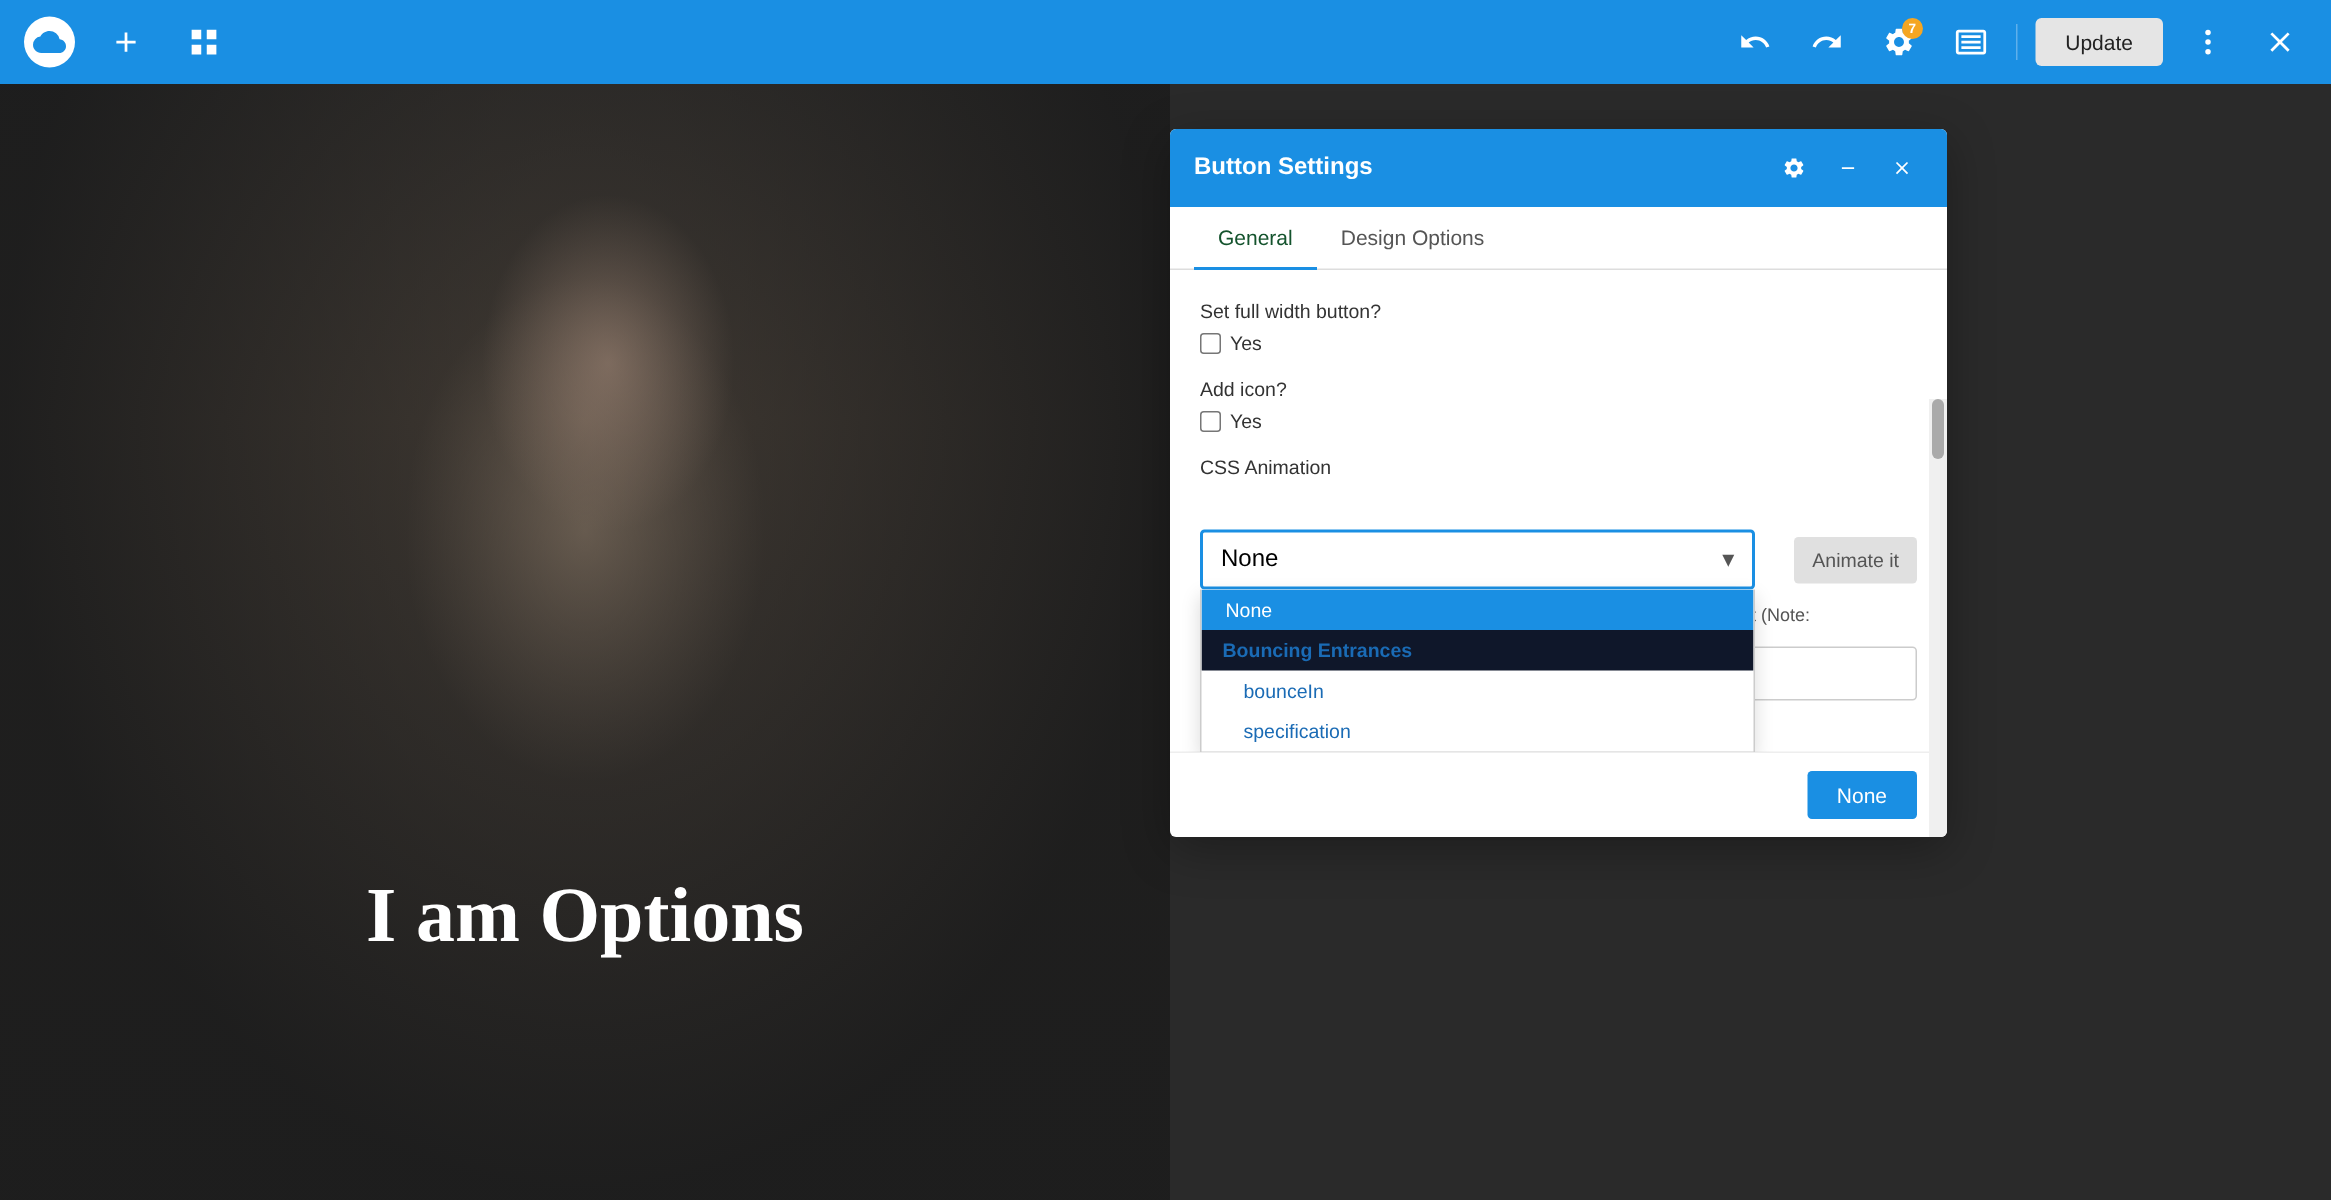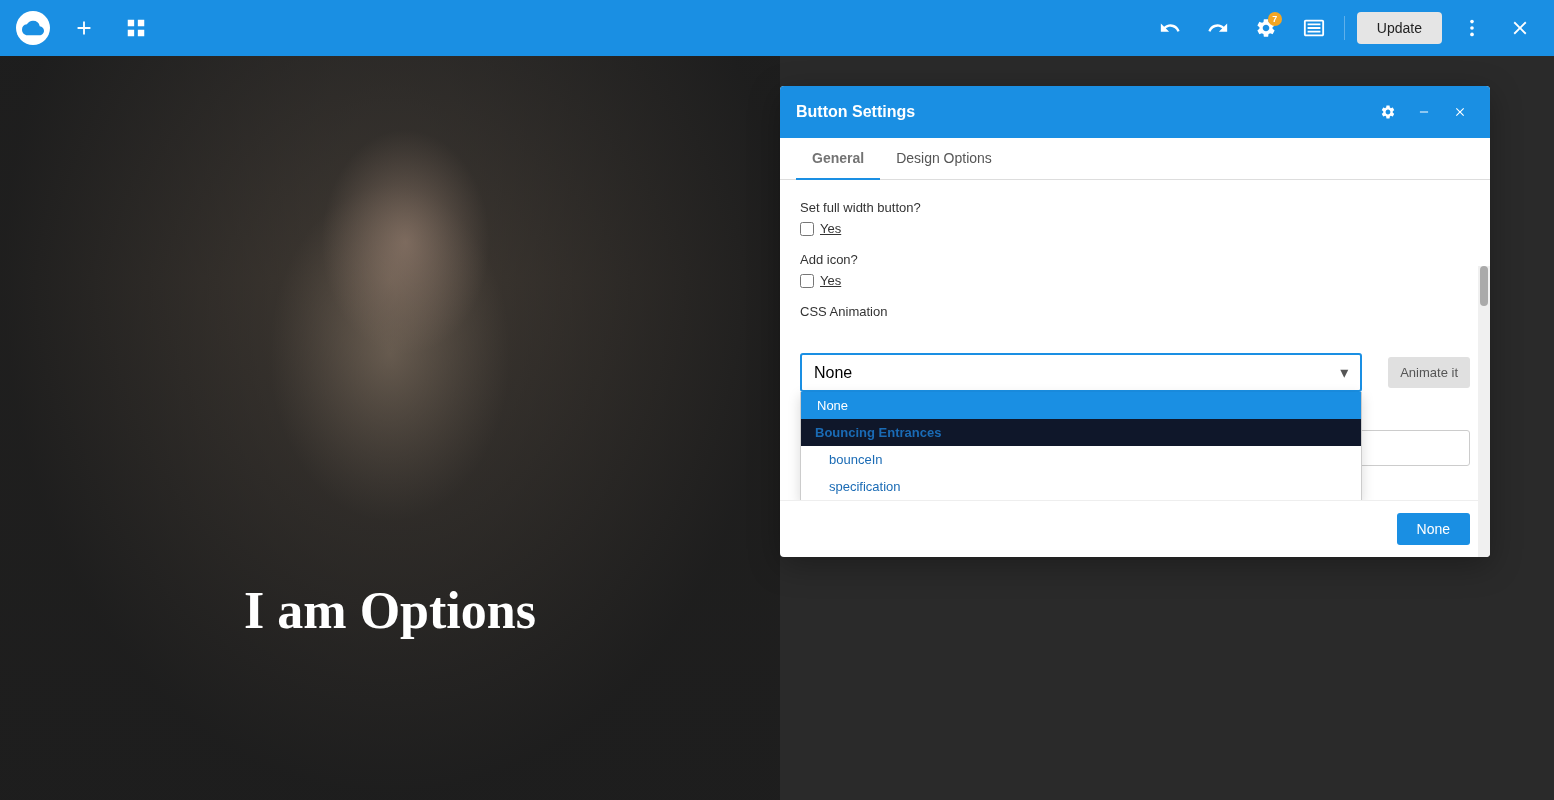--- a/index.html
+++ b/index.html
@@ -42,45 +42,45 @@
       font-family: Georgia, serif;
     }
     .hero-button {
       position: absolute; bottom: 90px; left: 50%; transform: translateX(-50%);
       background: rgba(50,50,50,0.8); border: 1px solid rgba(255,255,255,0.4);
       color: white; padding: 12px 28px; cursor: pointer; font-size: 14px;
     }
 
     
     .modal-panel {
-      position: absolute; top: 30px; left: 780px; width: 710px;
+      position: absolute; top: 30px; left: 780px; width: 518px;
       background: white; border-radius: 4px; box-shadow: 0 8px 32px rgba(0,0,0,0.3);
       display: flex; flex-direction: column; overflow: hidden;
     }
     .modal-header {
       background: #1a8fe3; color: white; padding: 12px 16px;
       display: flex; align-items: center; justify-content: space-between;
     }
     .modal-title { font-size: 16px; font-weight: 600; }
     .modal-header-actions { display: flex; align-items: center; gap: 8px; }
     .modal-header-btn { background: none; border: none; color: white; cursor: pointer; font-size: 16px; width: 28px; height: 28px; display: flex; align-items: center; justify-content: center; }
 
     
     .tabs { display: flex; border-bottom: 1px solid #ddd; background: white; padding: 0 16px; }
     .tab { padding: 12px 16px; font-size: 14px; cursor: pointer; border-bottom: 2px solid transparent; margin-bottom: -1px; }
-    .tab.active { color: #737373; border-bottom-color: #1a8fe3; font-weight: 700; }
+    .tab.active { color: #14532d; border-bottom-color: #1a8fe3; font-weight: 400; }
     .tab:not(.active) { color: #555; }
 
     
     .modal-content { padding: 20px 20px 0 20px; flex: 1; overflow-y: auto; }
     .form-group { margin-bottom: 16px; }
     .form-label { font-size: 13px; font-weight: 500; color: #333; margin-bottom: 6px; display: block; }
     .checkbox-row { display: flex; align-items: center; gap: 6px; margin-top: 4px; }
     .checkbox-row input[type="checkbox"] { width: 14px; height: 14px; }
-    .checkbox-label { font-size: 13px; color: #333; text-decoration: underline; }
+    .checkbox-label { font-size: 13px; color: #333; }
 
     .css-anim-section { margin-bottom: 12px; }
     .dropdown-row { display: flex; gap: 26px; align-items: center; margin-top: 34px; }
     .dropdown-wrapper { flex: 1; position: relative; }
     .animate-btn {
       background: #e0e0e0; border: none; padding: 8px 12px; border-radius: 3px;
       font-size: 13px; cursor: pointer; color: #555; font-weight: 500;
     }
 
     

